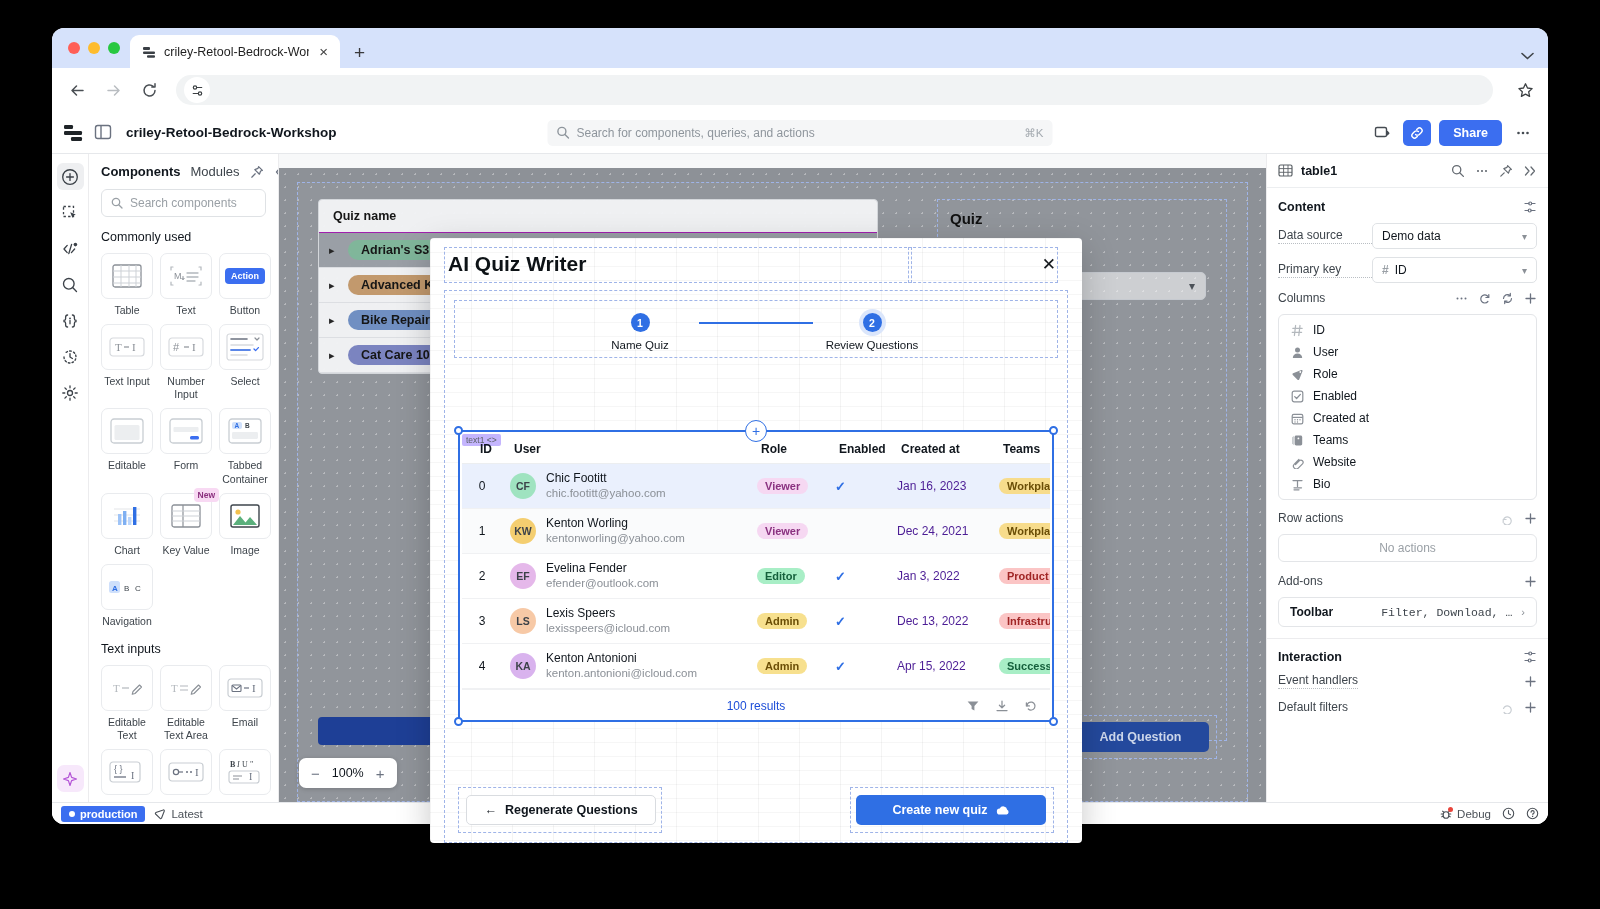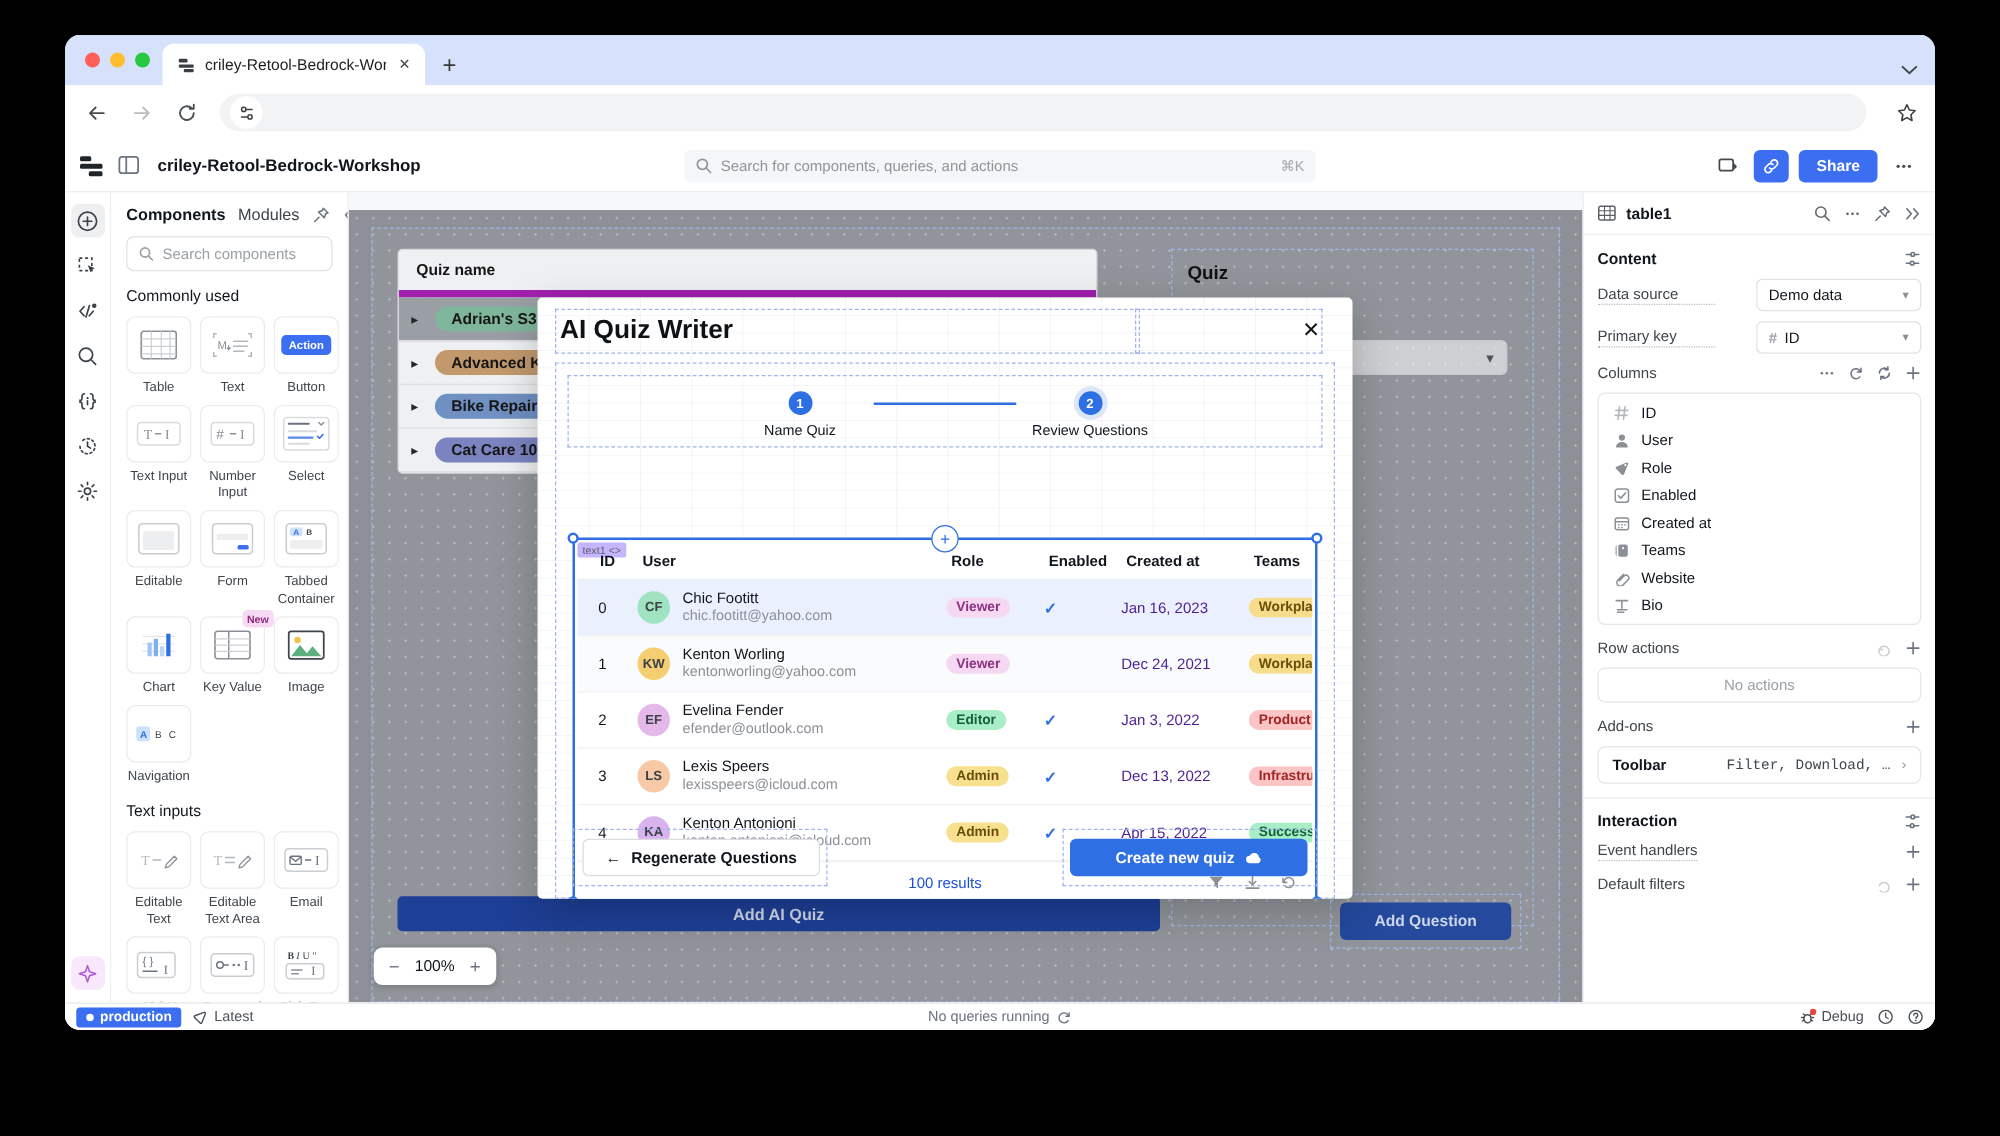--- a/index.html
+++ b/index.html
@@ -124,21 +124,21 @@
   .canvas-inner {
     position: absolute; left: 18px; top: 14px; right: 18px; bottom: 0;
     border: 1px dashed #9fb4e8; background: rgba(255,255,255,.04);
   }
   
   .bg-table {
     position: absolute; left: 20px; top: 16px; width: 560px;
     background: #f3f4f6; border: 1px solid #d7dade; border-radius: 4px; overflow:hidden;
     opacity: .96;
   }
-  .bg-th { padding: 9px 14px; font-size: 12.5px; font-weight: 700; color: #111; border-bottom: 6px solid #a21caf; }
+  .bg-th { padding: 9px 14px; font-size: 12.5px; font-weight: 700; color: #111; border-bottom: 1px solid #a21caf; }
   .bg-tr { display:flex; align-items:center; gap: 9px; padding: 7px 10px; border-bottom: 1px solid #e0e2e5; }
   .bg-tr.sel { background: #9ba0a7; }
   .bg-caret { font-size: 11px; color: #222; width: 10px; }
   .bg-pill { border-radius: 11px; padding: 3px 13px; font-size: 12.5px; font-weight: 700; color: #111; }
   .bg-right {
     position: absolute; right: 20px; top: 16px; width: 290px; bottom: 60px;
     border: 1px dashed #9fb4e8;
   }
   .bg-right-title { font-size: 15px; font-weight: 700; color: #111; padding: 10px 12px; }
   .bg-select {
@@ -169,21 +169,21 @@
 
   
   .inspector { width: 282px; border-left: 1px solid #ececee; background: #fff; display:flex; flex-direction:column; }
   .insp-head { height: 34px; display:flex; align-items:center; gap:8px; padding: 0 11px; border-bottom: 1px solid #eceef0; text-align: center; }
   .insp-title { font-size: 12.5px; font-weight: 700; color: #10161d; }
   .insp-head-ics { margin-left:auto; display:flex; align-items:center; gap: 10px; color:#656b72; }
   .insp-body { flex:1; overflow:hidden; padding: 9px 11px; }
   .sect-h { display:flex; align-items:center; margin: 3px 0 9px 0; }
   .sect-h .t { font-size: 12.5px; font-weight: 700; color: #10161d; }
   .sect-h .ic { margin-left:auto; color:#6b7280; display:flex; gap:9px; align-items:center; }
-  .frow { display:flex; align-items:center; margin-bottom: 8px; gap: 33px; }
+  .frow { display:flex; align-items:center; margin-bottom: 8px; }
   .flabel { font-size: 12px; color: #3e454c; width: 94px; border-bottom: 1px dotted #b9bec3; padding-bottom:1px; }
   .fctl {
     flex:1; height: 26px; border:1px solid #dfe2e5; border-radius:5px;
     display:flex; align-items:center; padding: 0 9px; gap: 6px; font-size: 12px; color: #10161d;
   }
   .fctl .cv { margin-left:auto; color:#8b9097; font-size:10px; }
   .collabel { font-size: 12px; color: #3e454c; }
   .col-tools { margin-left:auto; display:flex; align-items:center; gap: 10px; color:#6b7280; }
   .cols-box { border: 1px solid #e3e5e8; border-radius: 6px; padding: 4px 0; margin-bottom: 11px; }
   .col-item { display:flex; align-items:center; gap: 9px; padding: 4px 11px; font-size: 12px; color:#10161d; cursor:pointer; }
@@ -212,21 +212,21 @@
     padding: 2px 8px; display:flex; align-items:center; gap:5px; cursor:pointer;
   }
   .env-dot { width:6px; height:6px; border-radius:50%; background:#fff; }
   .st-item { display:flex; align-items:center; gap:5px; font-size:11.5px; color:#4b5158; cursor:pointer; }
   .st-center { position:absolute; left:50%; transform:translateX(-50%); display:flex; align-items:center; gap:6px; font-size:11.5px; color:#6b7280; }
   .st-right { margin-left:auto; display:flex; align-items:center; gap:11px; color:#4b5158; font-size:11.5px; }
   .debug-dot { width:5px; height:5px; border-radius:50%; background:#e8453c; position:absolute; top:-1px; right:-1px; }
 
   
   .modal {
-    position: absolute; left: 430px; top: 238px; width: 652px; height: 481px;
+    position: absolute; left: 430px; top: 238px; width: 652px; height: 605px;
     background: #fff; border-radius: 4px; box-shadow: 0 10px 34px rgba(0,0,0,.22);
     overflow: hidden; z-index: 40;
   }
   .m-head { height: 52px; display:flex; align-items:center; padding: 0 18px; position:relative; }
   .m-head-dash { position:absolute; left:14px; top:9px; right:170px; bottom:7px; border:1px dashed #9fb4e8; }
   .m-head-dash2 { position:absolute; right:24px; top:9px; width:150px; bottom:7px; border:1px dashed #9fb4e8; }
   .m-title { font-size: 21px; font-weight: 700; color: #0d1216; position:relative; z-index:2; }
   .m-close { position:absolute; right: 26px; top: 50%; transform: translateY(-50%); font-size: 17px; color: #14181c; cursor:pointer; z-index: 3; }
   .m-body { position:absolute; top: 52px; left: 0; right: 0; bottom: 0; }
   .m-body-dash { position:absolute; left: 14px; top: 0; right: 14px; bottom: 0; border:1px dashed #9fb4e8; }

